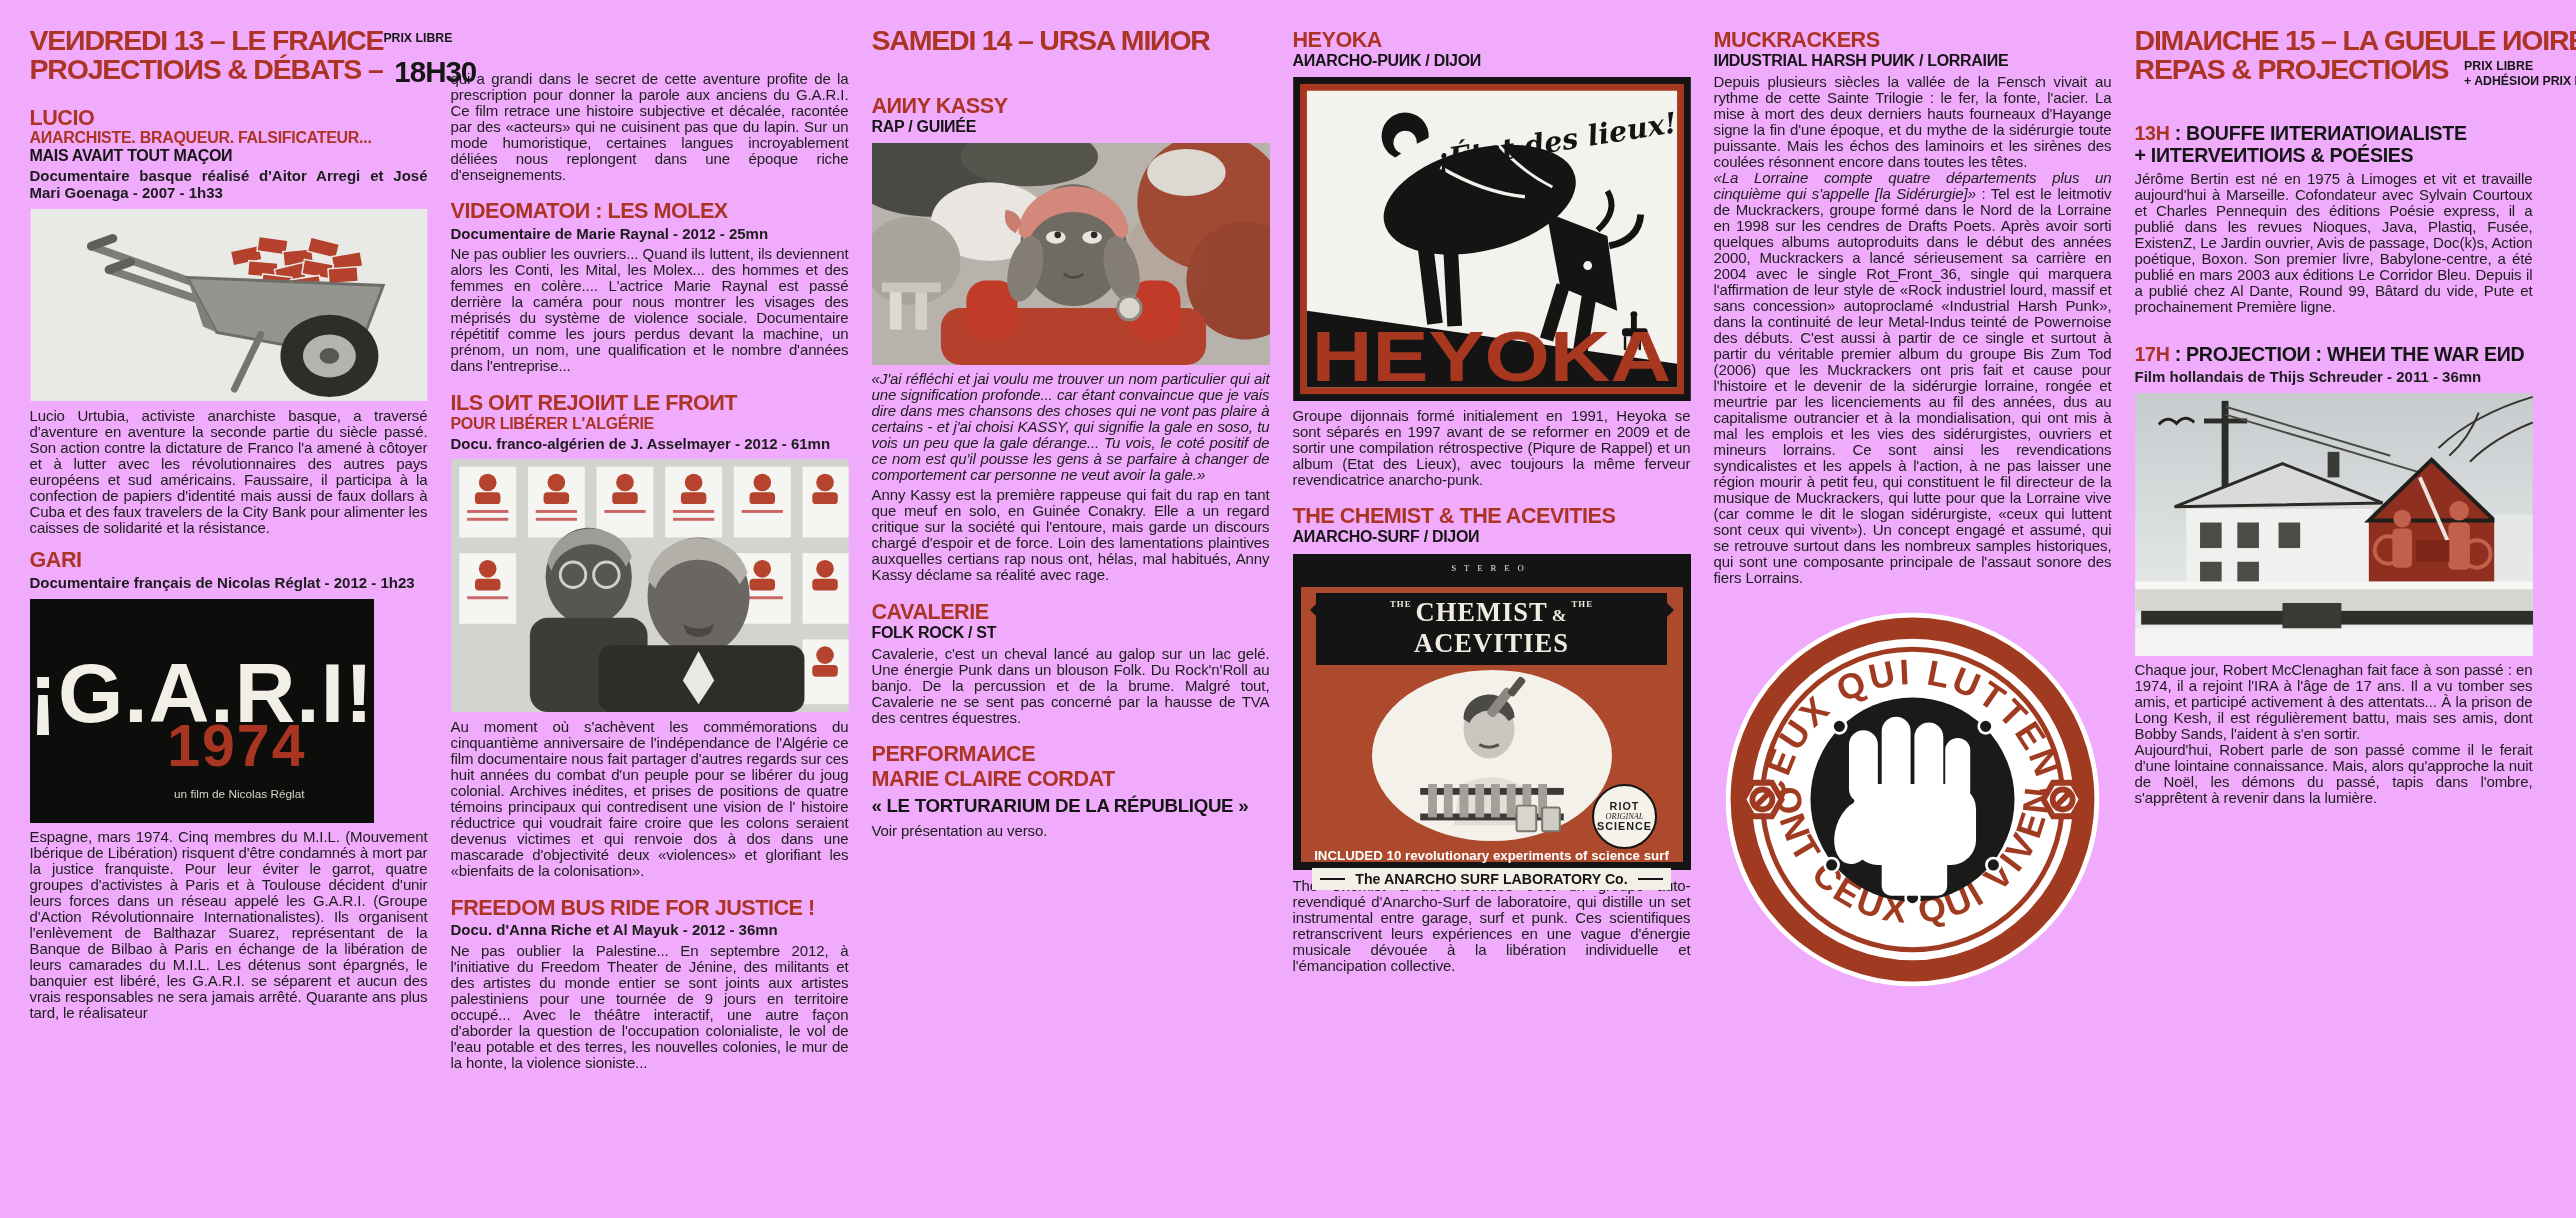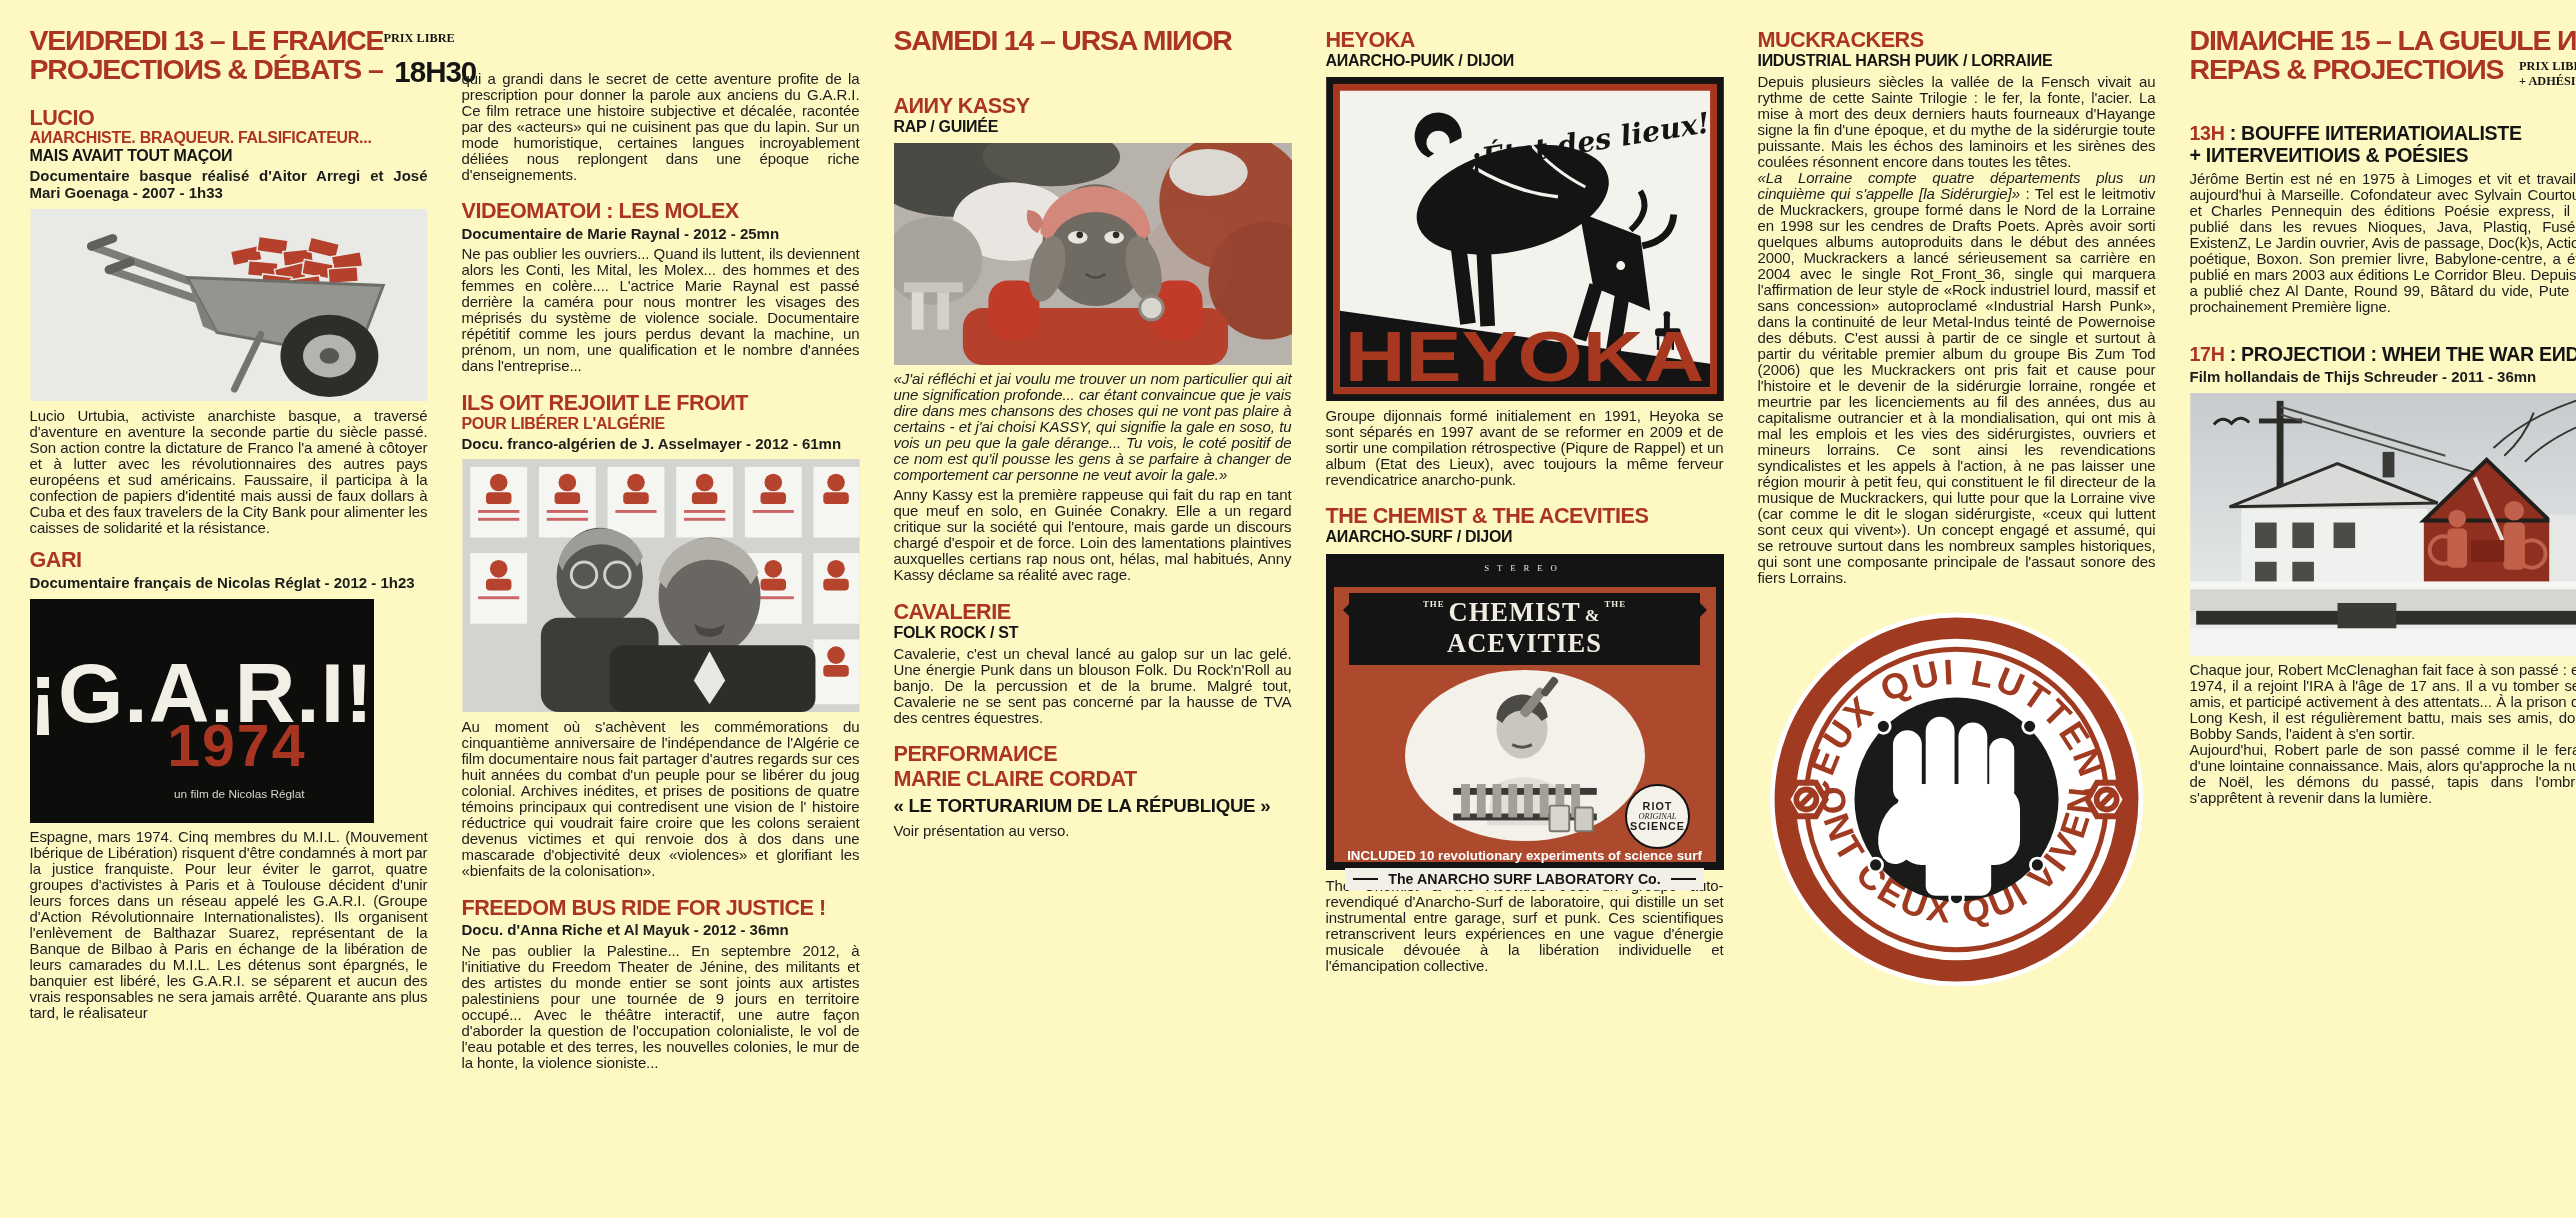--- a/index.html
+++ b/index.html
@@ -1,25 +1,25 @@
 <!DOCTYPE html>
 <html><head>
 <meta charset="utf-8">
 <style>
   html,body{margin:0;padding:0;background:#fff;}
-  .page{position:relative;width:2576px;height:1219px;background:#fef9c3;box-sizing:border-box;
-        padding:25.5px 29.5px;display:flex;gap:34px;overflow:hidden;
+  .page{position:relative;width:2576px;height:1219px;background:#f0abfc;box-sizing:border-box;
+        padding:25.5px 29.5px;display:flex;gap:23px;overflow:hidden;
         font-family:"Liberation Sans",sans-serif;color:#1c1c1c;}
   .col{flex:0 0 398px;width:398px;}
   
   .h-day{font-weight:bold;font-size:28.5px;letter-spacing:-1.2px;color:#ac3425;line-height:1.04;white-space:nowrap;}
   .h-time{font-weight:bold;font-size:29.5px;letter-spacing:-1px;color:#151515;}
   .hdr-row{display:flex;align-items:flex-start;justify-content:space-between;}
   .hdr-row2{display:flex;align-items:flex-start;gap:11.8px;}
-  .note{font-weight:bold;font-size:12.3px;letter-spacing:0;color:#151515;line-height:1.25;text-align:left;white-space:nowrap;font-family:Liberation Serif, serif;}
+  .note{font-weight:bold;font-size:12.3px;letter-spacing:0;color:#151515;line-height:1.25;text-align:left;white-space:nowrap;}
   .notes{padding-top:3.9px;}
   .h-sec{font-weight:bold;font-size:21.6px;letter-spacing:-0.5px;color:#ac3425;line-height:1.05;margin-top:13.7px;}
   .h-sub{font-weight:bold;font-size:16px;letter-spacing:-0.3px;color:#151515;line-height:1.12;}
   .credit{font-weight:bold;font-size:15px;line-height:1.12;margin:2.9px 0 3.9px;text-align:justify;}
   .body{font-size:15px;line-height:16px;letter-spacing:-0.1px;text-align:justify;margin:3.9px 0 0;}
   .body.it{font-style:italic;}
   .it{font-style:italic;}
   p{margin:0;}
   .mt6{margin-top:5.9px}.mt18{margin-top:17.7px}
   .img{display:block;margin:6.9px 0;}

